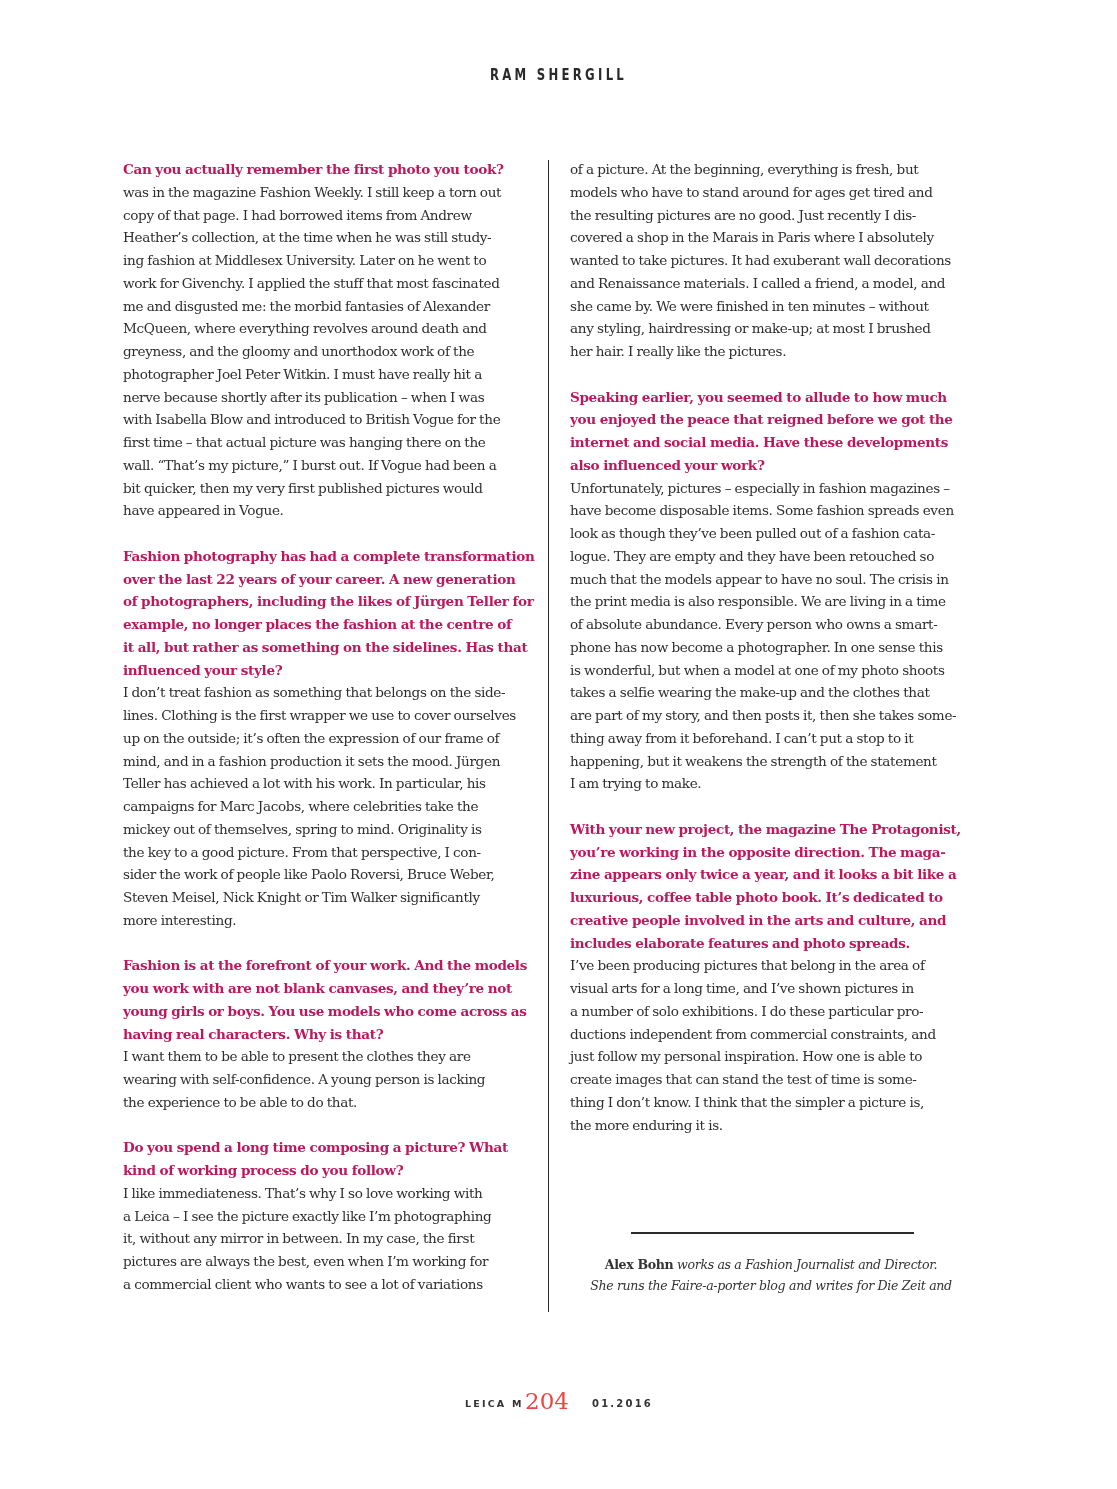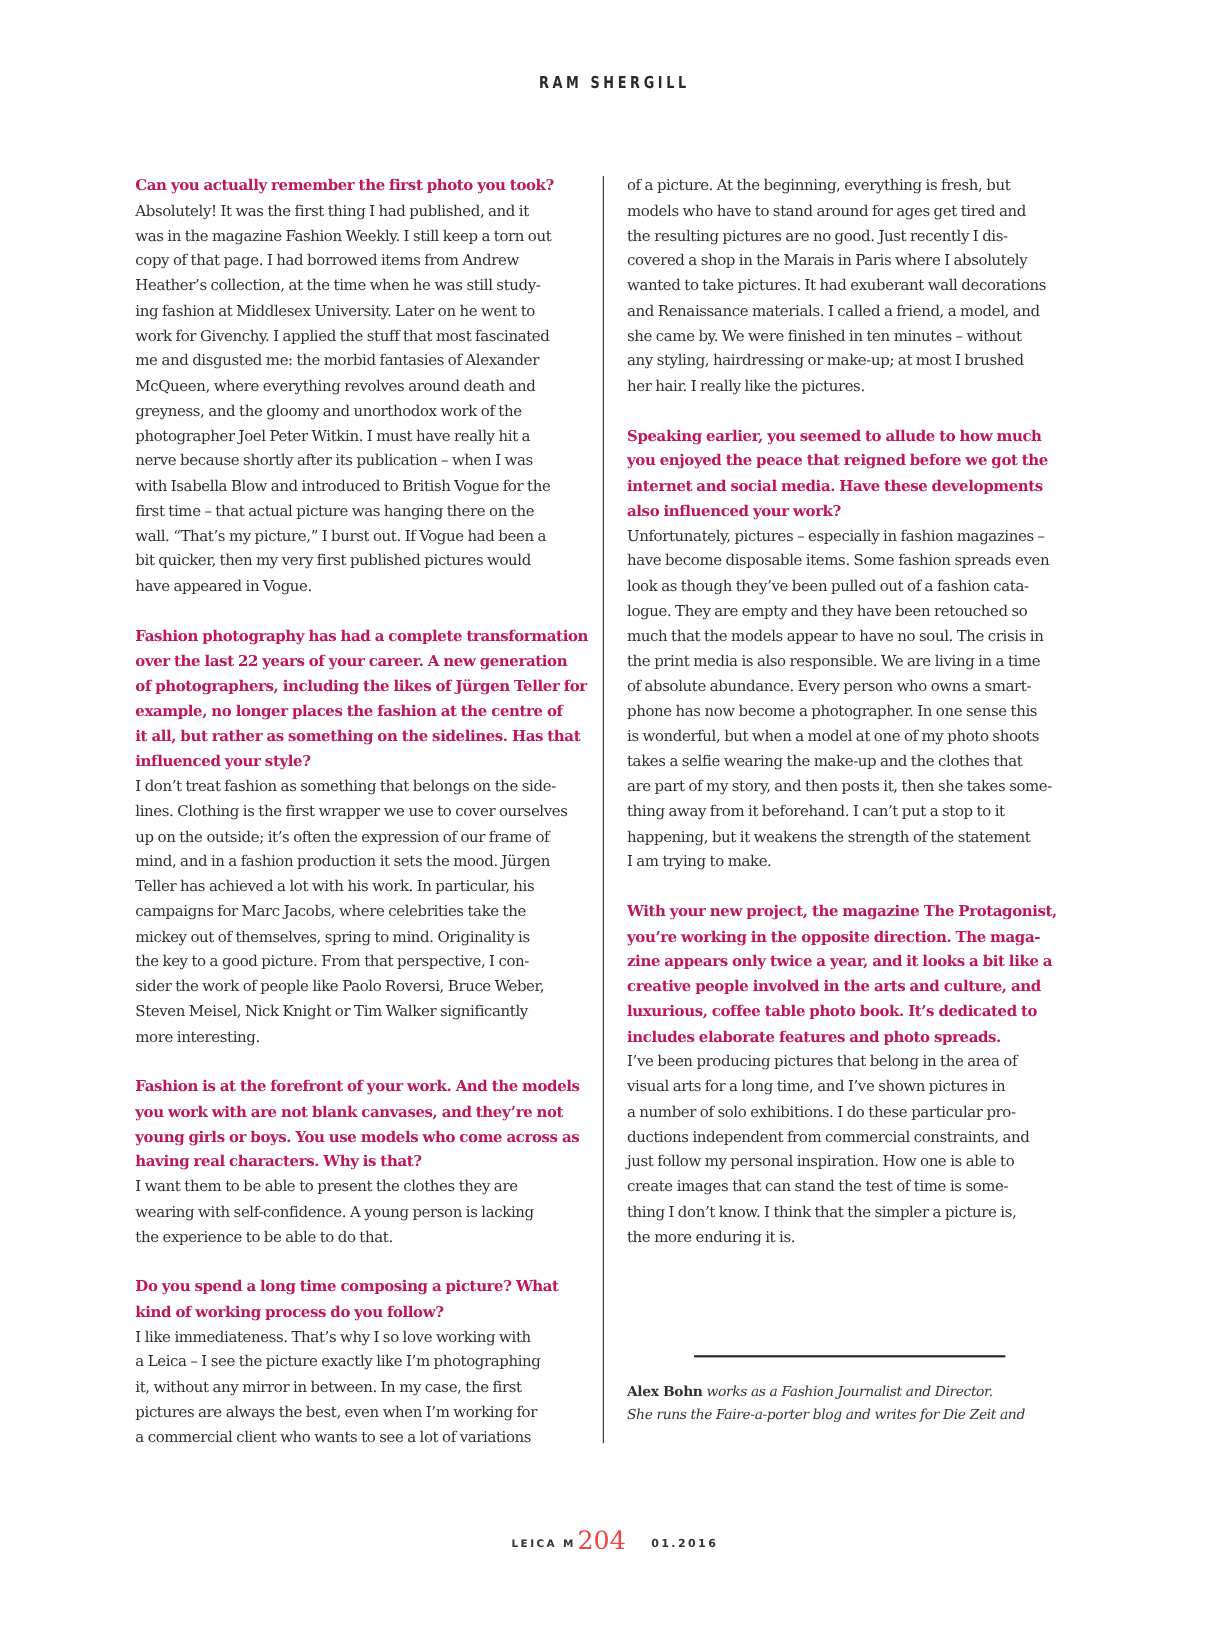--- a/index.html
+++ b/index.html
@@ -20,21 +20,21 @@
   .question { font-weight: bold; color: #be185d; display: block; }
   .answer { display: block; }
   .line { display: block; white-space: nowrap; }
   .column-rule {
     position: absolute; left: 548px; top: 160px; width: 1.4px; height: 1152px; background: #2a2a2a;
   }
   .bio-rule {
     position: absolute; left: 631px; top: 1232px; width: 283px; height: 1.6px; background: #2a2a2a;
   }
   .bio {
-    position: absolute; left: 570px; top: 1254px; width: 402px; 
+    position: absolute; left: 570px; top: 1254px; width: 402px; text-align: center;
     font-family: "DejaVu Serif", serif; font-size: 12.6px; line-height: 21px; color: #333;
     letter-spacing: -0.35px;
   }
   .bio .name { font-weight: bold; font-style: normal; }
   .bio .text { font-style: italic; }
   .footer {
     position: absolute; top: 1390px; left: 0; width: 1117px; height: 40px; padding-left: 44px;
   }
   .footer .mag {
     position: absolute; left: 465px; top: 8px; font-family: "DejaVu Sans", sans-serif;
@@ -53,21 +53,20 @@
 <body>
 
 <div class="running-head">RAM SHERGILL</div>
 
 <div class="col col-left" id="col-left">
     <div class="qa">
       <div class="question">
         <span class="line">Can you actually remember the first photo you took?</span>
       </div>
       <div class="answer">
-        <span class="line">Absolutely! It was the first thing I had published, and it</span>
         <span class="line">was in the magazine Fashion Weekly. I still keep a torn out</span>
         <span class="line">copy of that page. I had borrowed items from Andrew</span>
         <span class="line">Heather’s collection, at the time when he was still study-</span>
         <span class="line">ing fashion at Middlesex University. Later on he went to</span>
         <span class="line">work for Givenchy. I applied the stuff that most fascinated</span>
         <span class="line">me and disgusted me: the morbid fantasies of Alexander</span>
         <span class="line">McQueen, where everything revolves around death and</span>
         <span class="line">greyness, and the gloomy and unorthodox work of the</span>
         <span class="line">photographer Joel Peter Witkin. I must have really hit a</span>
         <span class="line">nerve because shortly after its publication – when I was</span>
@@ -165,22 +164,22 @@
         <span class="line">thing away from it beforehand. I can’t put a stop to it</span>
         <span class="line">happening, but it weakens the strength of the statement</span>
         <span class="line">I am trying to make.</span>
       </div>
     </div>
     <div class="qa">
       <div class="question">
         <span class="line">With your new project, the magazine The Protagonist,</span>
         <span class="line">you’re working in the opposite direction. The maga-</span>
         <span class="line">zine appears only twice a year, and it looks a bit like a</span>
+        <span class="line">luxurious, coffee table photo book. It’s dedicated to</span>
         <span class="line">creative people involved in the arts and culture, and</span>
-        <span class="line">luxurious, coffee table photo book. It’s dedicated to</span>
         <span class="line">includes elaborate features and photo spreads.</span>
       </div>
       <div class="answer">
         <span class="line">I’ve been producing pictures that belong in the area of</span>
         <span class="line">visual arts for a long time, and I’ve shown pictures in</span>
         <span class="line">a number of solo exhibitions. I do these particular pro-</span>
         <span class="line">ductions independent from commercial constraints, and</span>
         <span class="line">just follow my personal inspiration. How one is able to</span>
         <span class="line">create images that can stand the test of time is some-</span>
         <span class="line">thing I don’t know. I think that the simpler a picture is,</span>

